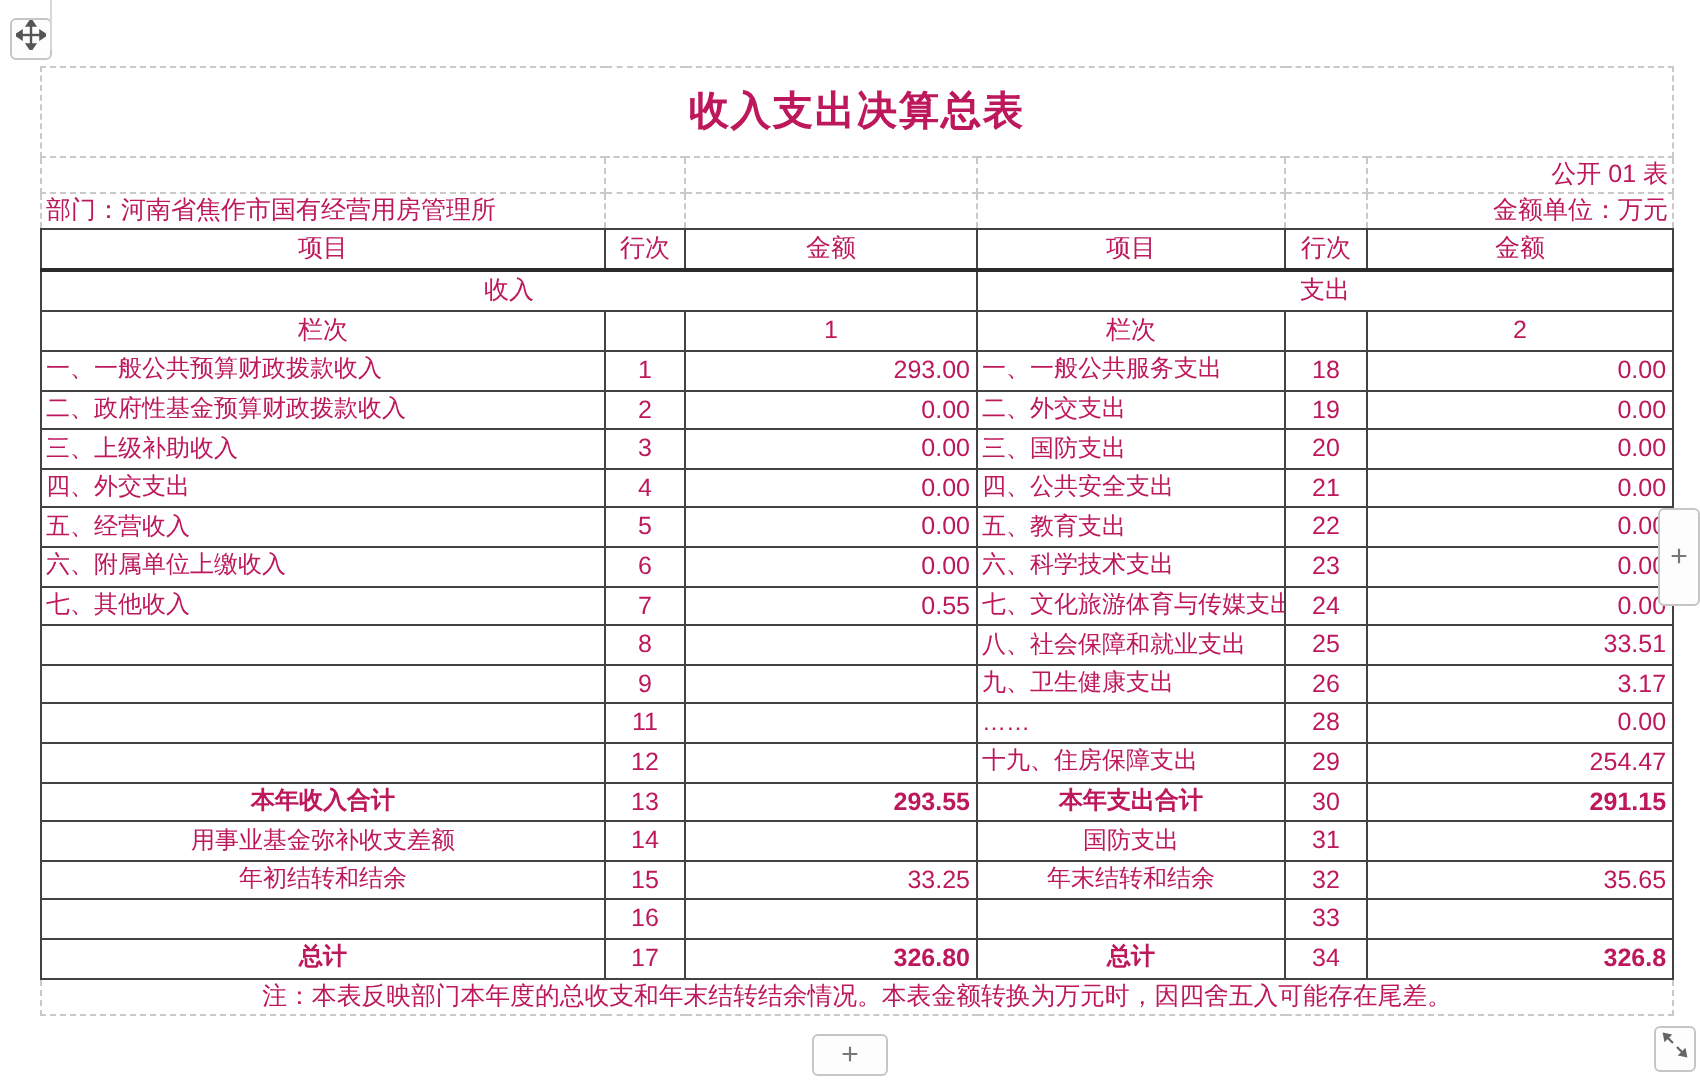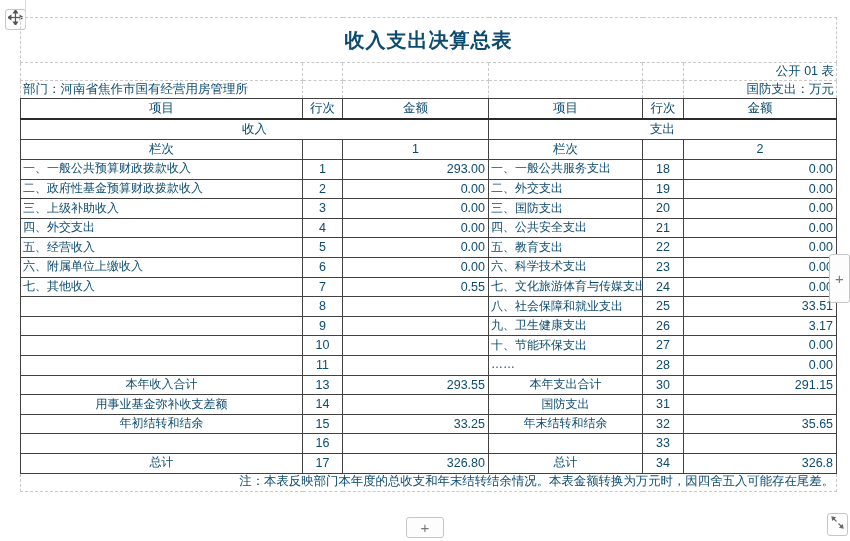--- a/index.html
+++ b/index.html
@@ -4,46 +4,46 @@
 <style>
   html,body{margin:0;padding:0;}
   body{
     width:850px;height:541px;position:relative;overflow:hidden;
     background:#ffffff;
     font-family:"Liberation Sans","DejaVu Sans",sans-serif;
     color:#000;
   }
   
   .doc-table{
-    position:absolute;left:20px;top:17px;width:816px;
+    position:absolute;left:20px;top:33px;width:816px;
     border-collapse:collapse;table-layout:fixed;
-    font-size:12.5px;color:#0c4a6e;
+    font-size:12.5px;color:#be185d;
   }
   .doc-table td{vertical-align:middle;overflow:hidden;white-space:nowrap;padding:0 2px;line-height:1.15;}
   
   tr.ghost td{border:1px dashed #c9c9c9;}
   tr.title-row td{border:1px dashed #c9c9c9;height:44px;}
   tr.info-row td{height:17px;}
   
   tr.grid td{border:1px solid #424242;}
   tr.grid-top td{border-top:2px solid #2b2b2b;}
   tr.hdr td{height:19px;text-align:center;}
   tr.data td{height:18.6px;}
   td.item{text-align:left;padding:0 2px;font-size:12px;}
   td.rownum{text-align:center;}
   td.amount{text-align:right;padding-right:3px;}
   .c{text-align:center !important;}
   .r{text-align:right !important;}
-  .b{font-weight:normal;}
+  .b{font-weight:bold;}
   .page-title{
     font-weight:bold;font-size:20px;text-align:center;letter-spacing:1px;
   }
   tr.note-row td{
     border:1px dashed #c9c9c9;border-top:1px solid #424242;
-    height:17px;text-align:right;font-size:12.4px;font-family:Liberation Mono, monospace;
+    height:17px;text-align:center;font-size:12.4px;
   }
   
   .ctl{
     position:absolute;background:#fdfdfd;border:1px solid #c6c6c6;
     border-radius:3px;display:flex;align-items:center;justify-content:center;
     box-sizing:border-box;color:#777;cursor:pointer;
   }
   .move-handle{left:5px;top:9px;width:21px;height:21px;}
   .add-col-btn{left:829px;top:254px;width:21px;height:49px;font-size:15px;}
   .add-row-btn{left:406px;top:517px;width:38px;height:21px;font-size:15px;}
@@ -89,21 +89,21 @@
       <td></td>
       <td></td>
       <td class="r">公开 01 表</td>
     </tr>
     <tr class="ghost info-row">
       <td>部门：河南省焦作市国有经营用房管理所</td>
       <td></td>
       <td></td>
       <td></td>
       <td></td>
-      <td class="r">国防支出：万元</td>
+      <td class="r">金额单位：万元</td>
     </tr>
     <tr class="grid hdr">
       <td>项目</td>
       <td>行次</td>
       <td>金额</td>
       <td>项目</td>
       <td>行次</td>
       <td>金额</td>
     </tr>
     <tr class="grid grid-top hdr">
@@ -188,33 +188,33 @@
       <tr class="grid data">
         <td class="item"></td>
         <td class="rownum">9</td>
         <td class="amount"></td>
         <td class="item">九、卫生健康支出</td>
         <td class="rownum">26</td>
         <td class="amount">3.17</td>
       </tr>
       <tr class="grid data">
         <td class="item"></td>
-        <td class="rownum">10</td>
-        <td class="amount"></td>
-        <td class="item">十、节能环保支出</td>
-        <td class="rownum">27</td>
-        <td class="amount">0.00</td>
-      </tr>
-      <tr class="grid data">
-        <td class="item"></td>
         <td class="rownum">11</td>
         <td class="amount"></td>
         <td class="item">……</td>
         <td class="rownum">28</td>
         <td class="amount">0.00</td>
+      </tr>
+      <tr class="grid data">
+        <td class="item"></td>
+        <td class="rownum">12</td>
+        <td class="amount"></td>
+        <td class="item">十九、住房保障支出</td>
+        <td class="rownum">29</td>
+        <td class="amount">254.47</td>
       </tr>
       <tr class="grid data">
         <td class="item b c">本年收入合计</td>
         <td class="rownum">13</td>
         <td class="amount b">293.55</td>
         <td class="item b c">本年支出合计</td>
         <td class="rownum">30</td>
         <td class="amount b">291.15</td>
       </tr>
       <tr class="grid data">

